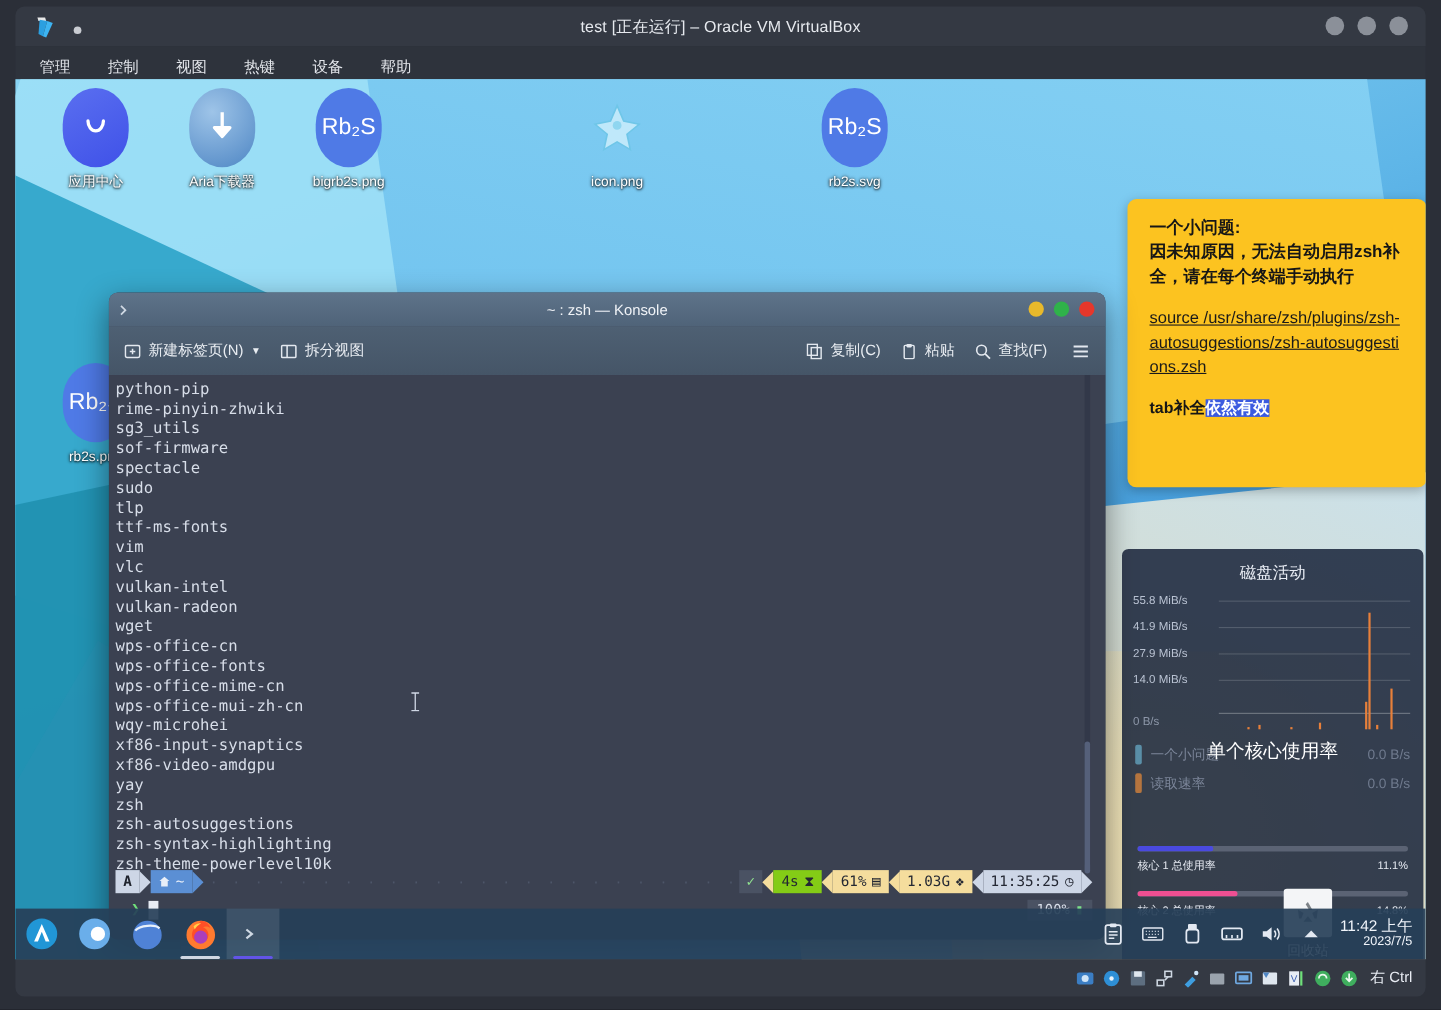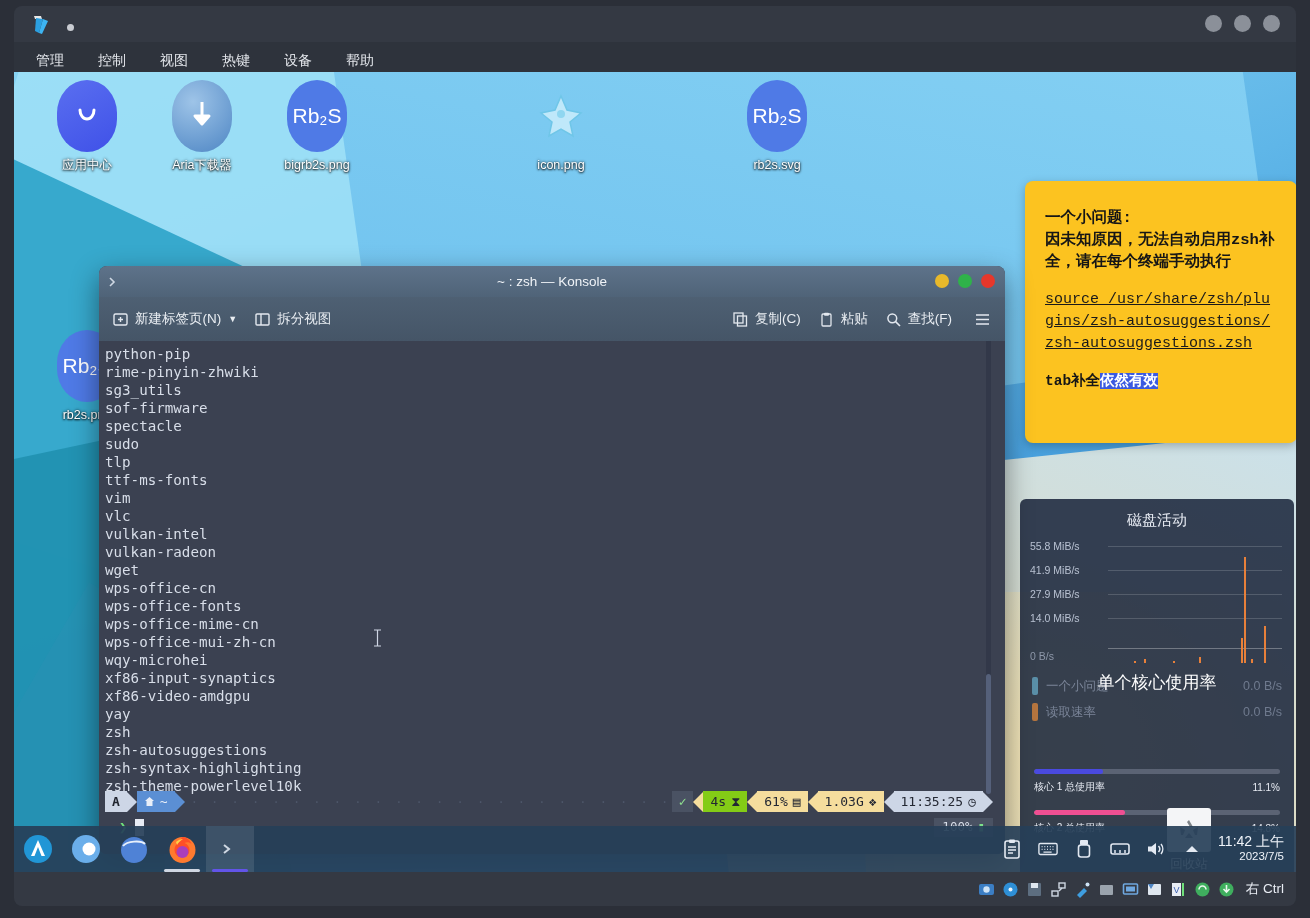--- a/index.html
+++ b/index.html
@@ -100,24 +100,23 @@
     width: 60px; height: 72px; border-radius: 50% / 46%;
     display:flex;align-items:center;justify-content:center;
   }
 
   
   #sticky-note {
     position: absolute; left: 1011px; top: 109px;
     width: 272px; height: 262px;
     background: #fcc320;
     border-radius: 8px;
-    padding: 26px 20px;
+    padding: 16px 20px;
     box-shadow: 0 3px 10px rgba(0,0,0,.25);
     color: #161616;
-    font-family: Liberation Mono, monospace;
   }
   #sticky-note .bold-line { font-weight: bold; font-size: 15.5px; line-height: 22px; }
   #sticky-note .link {
     margin-top: 16px; color: #1a1a1a;
     text-decoration: underline; font-size: 15px; line-height: 22px;
     word-break: break-all; cursor: pointer;
   }
   #sticky-note .foot { margin-top: 16px; font-weight: bold; font-size: 14.5px; }
   #sticky-note .hl { background: #3b5ae0; color: #ffffff; }
 
@@ -263,20 +262,21 @@
 
   <div id="vbox-titlebar">
     <span id="vbox-appicon">
       <svg width="24" height="24" viewBox="0 0 24 24">
         <path d="M4 3h7l1 3H5z" fill="#e8e8e8"></path>
         <path d="M6 5l7 1-4 14-4-2z" fill="#2b9fe0"></path>
         <path d="M13 6l5 2-6 13-3-1z" fill="#3db4f2"></path>
       </svg>
     </span>
     <span id="vbox-statusdot"></span>
+    <div id="vbox-title">test [正在运行] – Oracle VM VirtualBox</div>
     <div id="vbox-window-controls">
       <span class="vbox-dot"></span>
       <span class="vbox-dot"></span>
       <span class="vbox-dot"></span>
     </div>
   </div>
 
   <div id="vbox-menubar">
     <span class="vbox-menu-item">管理</span>
     <span class="vbox-menu-item">控制</span>

